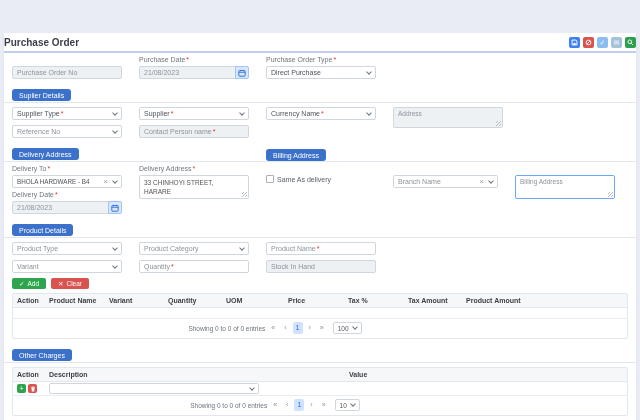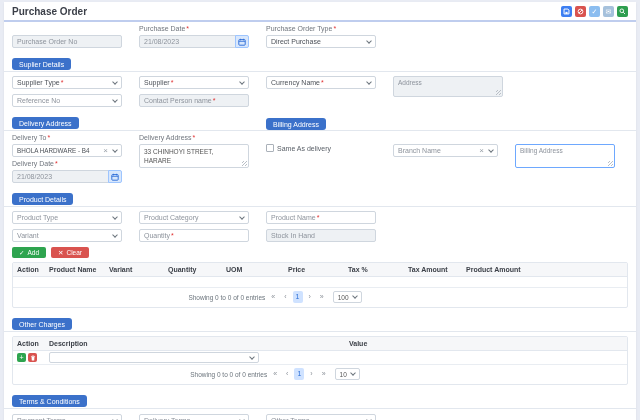--- a/index.html
+++ b/index.html
@@ -1,21 +1,21 @@
 <!DOCTYPE html>
 <html><head>
 <meta charset="utf-8">
 <style>
   * { box-sizing: border-box; margin: 0; padding: 0; }
   html,body { width:640px; height:420px; overflow:hidden; }
   body { background:#e9ecf4; font-family:"Liberation Sans", sans-serif; padding-top:2px; }
   .card { background:#fff; margin:0 4px; border-radius:0 0 4px 4px; box-shadow:0 1px 2px rgba(0,0,0,.08); padding-bottom:8px; }
 
   
-  .hdr { display:flex; align-items:center; justify-content:space-between; padding:4px 8px 3px; border-bottom:2px solid #bfcdee; }
+  .hdr { display:flex; align-items:center; justify-content:space-between; padding:4px 0 3px; border-bottom:2px solid #bfcdee;margin-top:31px; }
   .title { font-size:10px; font-weight:bold; color:#3b3f48; }
   .hdr-actions { display:flex; gap:3px; }
   .ibtn { width:11px; height:11px; border:none; border-radius:2px; display:flex; align-items:center; justify-content:center; color:#fff; font-size:7px; line-height:1; padding:0; cursor:pointer; }
   .b1{background:#3e7ff2;} .b2{background:#d9534f;} .b3{background:#8bbdf0;} .b4{background:#a6c1dc;} .b5{background:#2e9e4f;}
 
   
   .row { display:flex; gap:17px; padding:0 8px; }
   .field { width:110px; }
   .lbl { font-size:7px; color:#70767e; height:8px; line-height:8px; margin-bottom:2px; white-space:nowrap; }
   .req { color:#e03131; margin-left:1px; }

